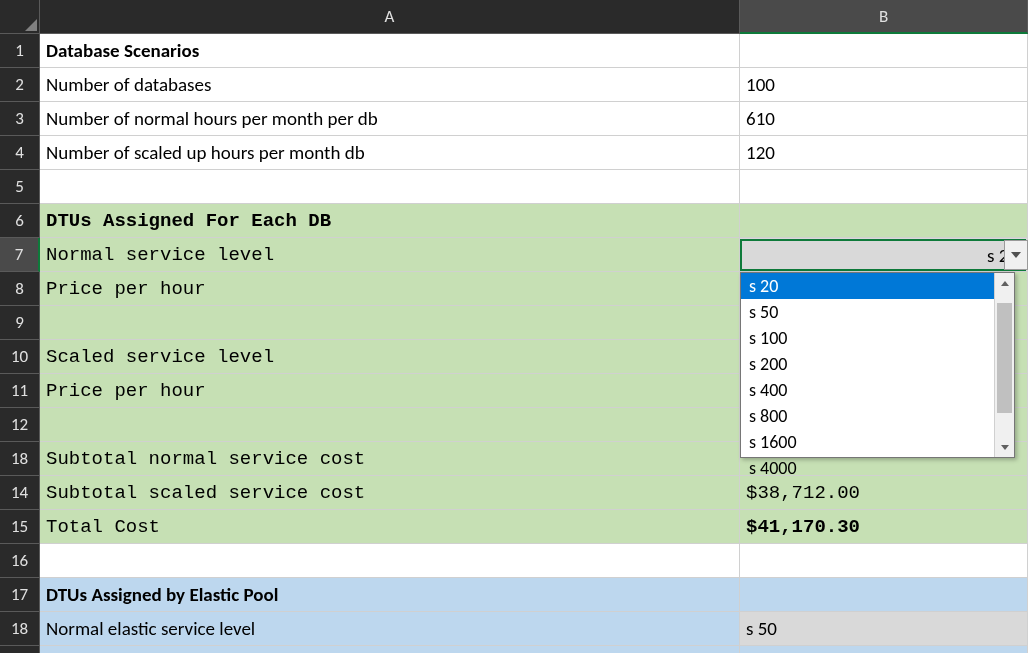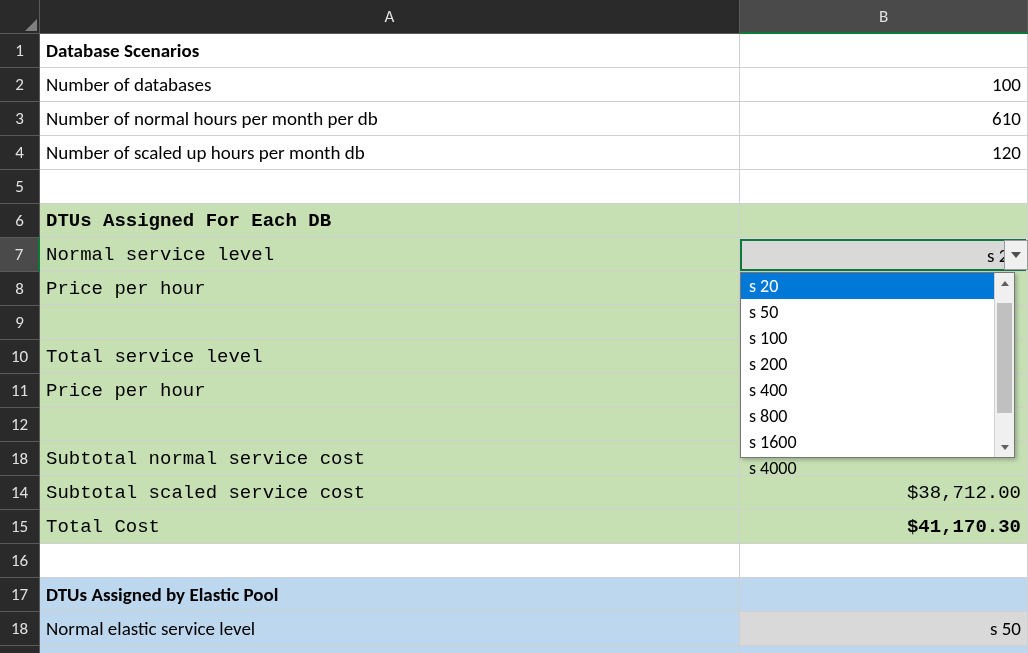--- a/index.html
+++ b/index.html
@@ -6,21 +6,21 @@
   html, body { width: 1028px; height: 653px; font-family: Calibri, 'Segoe UI', Arial, sans-serif; font-size: 19px; background: #fff; overflow: hidden; }
   .sheet { display: grid; grid-template-columns: 40px 700px 288px; grid-auto-rows: 34px; }
   .corner { background: #2a2a2a; border-right: 1px solid #5a5a5a; border-bottom: 1px solid #5a5a5a; position: relative; }
   .corner svg { position: absolute; right: 2px; bottom: 2px; }
   .col-header { background: #2a2a2a; color: #e0e0e0; text-align: center; line-height: 34px; border-right: 1px solid #5a5a5a; border-bottom: 1px solid #5a5a5a; font-size: 17px; }
   .col-header.active { background: #4a4a4a; border-bottom: 2px solid #0e7a3a; }
   .row-header { background: #2a2a2a; color: #e0e0e0; text-align: center; line-height: 34px; border-right: 1px solid #5a5a5a; border-bottom: 1px solid #5a5a5a; font-size: 17px; }
   .row-header.active { background: #4a4a4a; border-right: 2px solid #0e7a3a; }
   .cell { border-right: 1px solid #d0d0d0; border-bottom: 1px solid #d0d0d0; padding: 0 6px; line-height: 34px; white-space: nowrap; overflow: hidden; background: #fff; color: #000000; }
   .cell.bold { font-weight: bold; }
-  .cell.right { text-align: right; }
+  .cell.right { }
   .green { background: #c6e0b4; font-family: Liberation Mono, monospace; }
   .blue { background: #bdd7ee; }
   .gray { background: #d9d9d9; }
   .selected-cell {
     position: absolute;
     border: 2px solid #0e7a3a;
     background: #d9d9d9;
     z-index: 5;
     text-align: right;
     padding-right: 6px;
@@ -107,21 +107,21 @@
 
   <div class="row-header">8</div>
   <div class="cell green">Price per hour</div>
   <div class="cell right green"></div>
 
   <div class="row-header">9</div>
   <div class="cell green"></div>
   <div class="cell right green"></div>
 
   <div class="row-header">10</div>
-  <div class="cell green">Total service level</div>
+  <div class="cell green">Scaled service level</div>
   <div class="cell right green"></div>
 
   <div class="row-header">11</div>
   <div class="cell green">Price per hour</div>
   <div class="cell right green"></div>
 
   <div class="row-header">12</div>
   <div class="cell green"></div>
   <div class="cell right green"></div>
 

